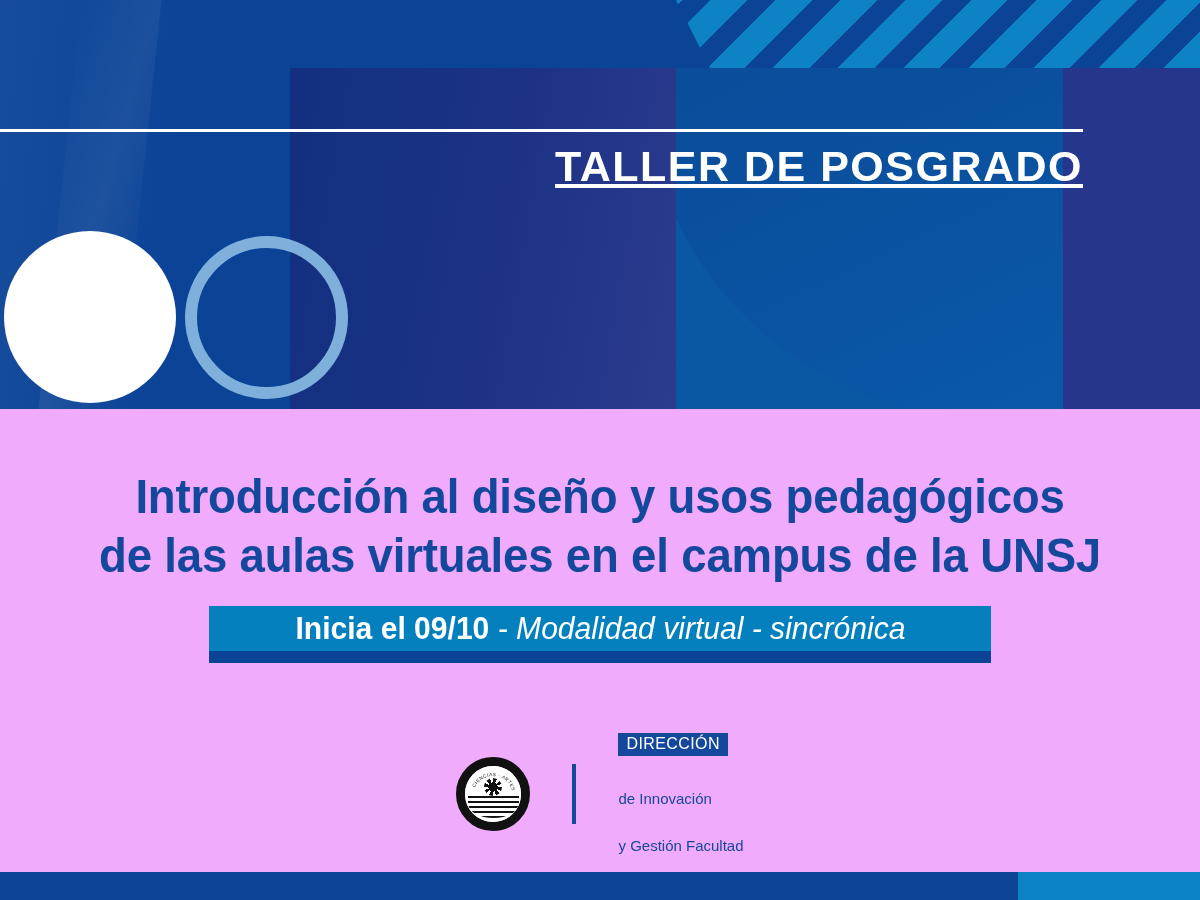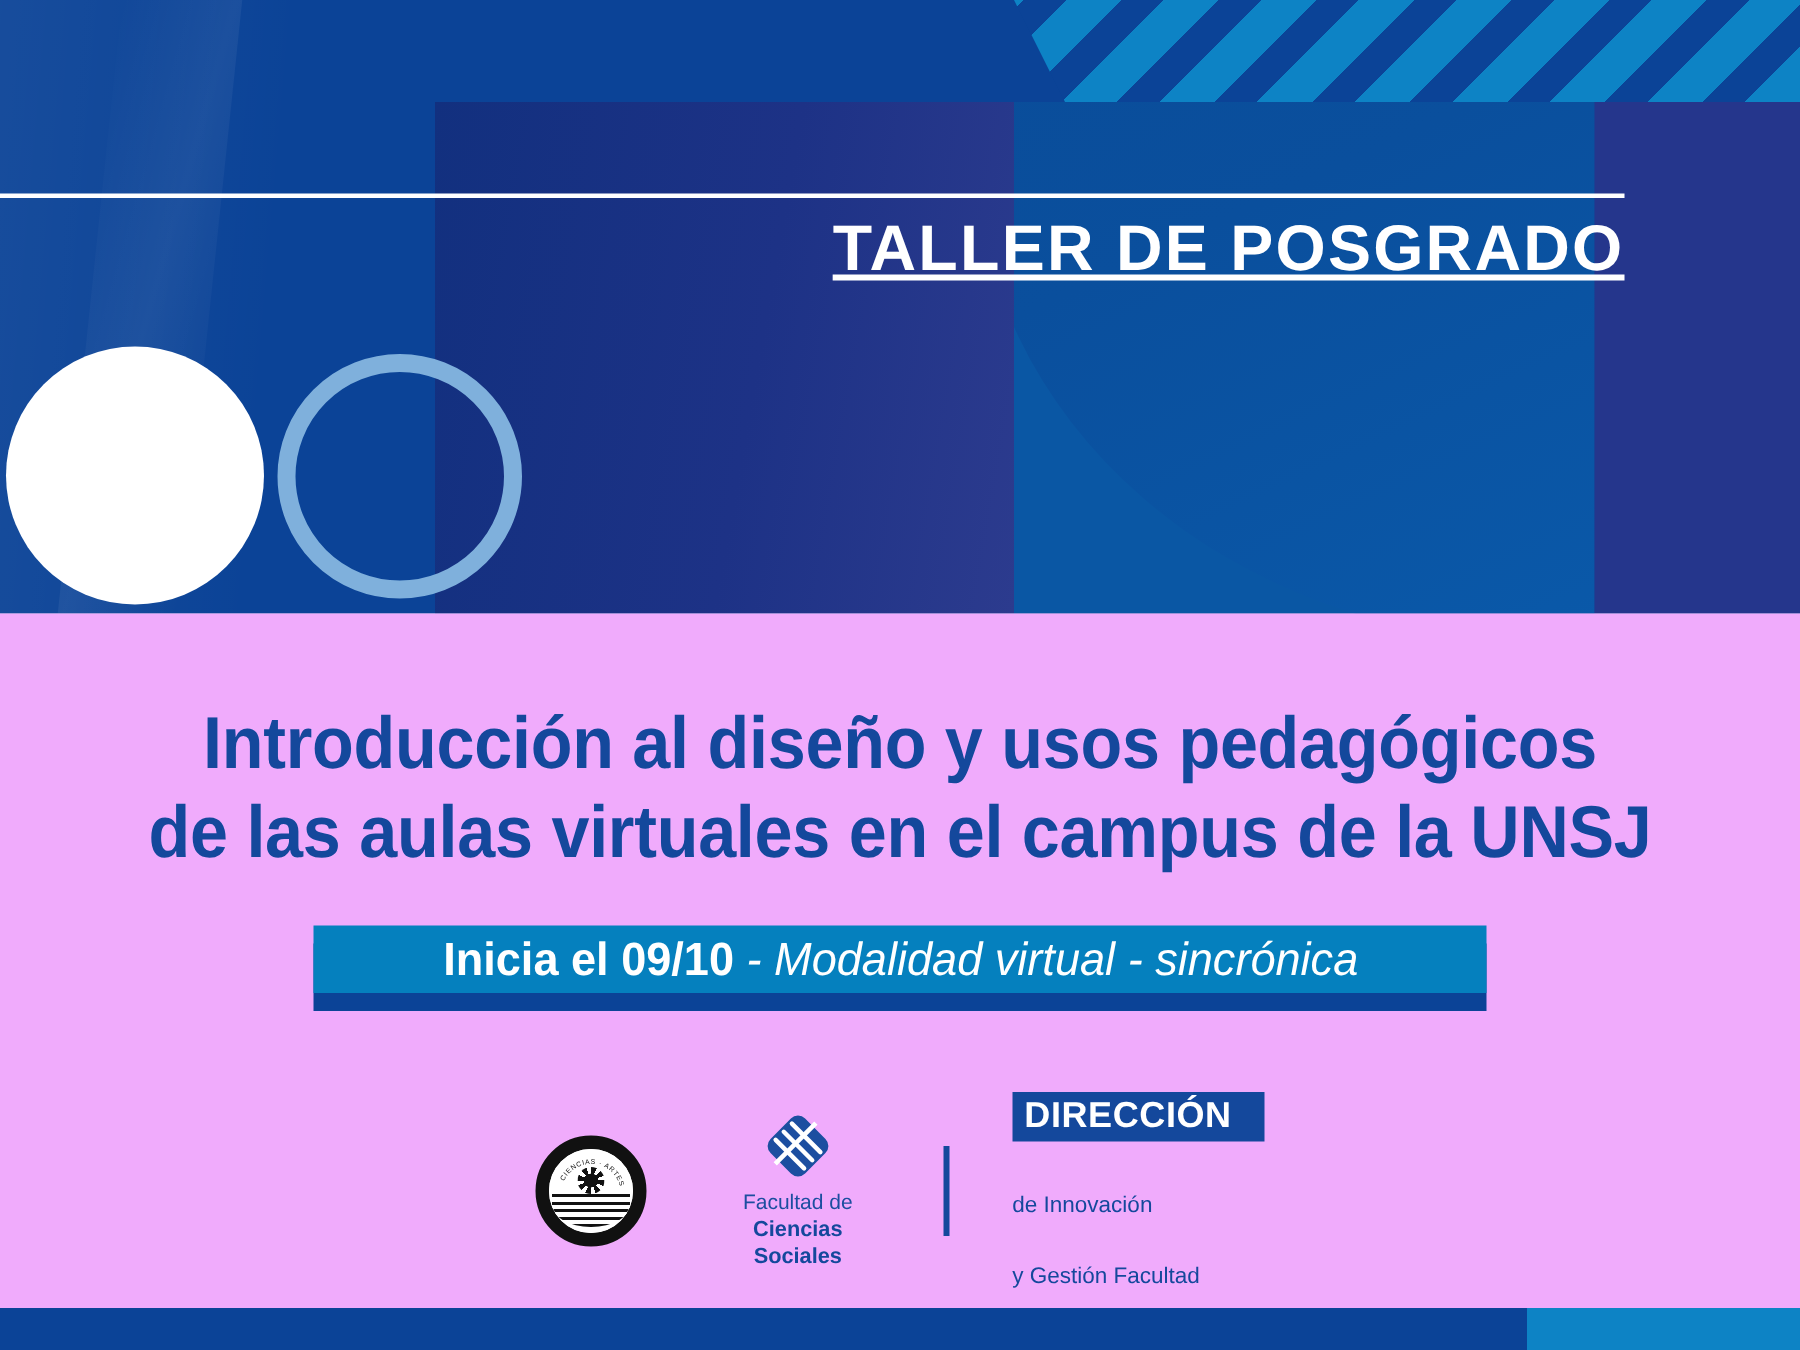--- a/index.html
+++ b/index.html
@@ -160,21 +160,21 @@
     letter-spacing: -0.2px;
     transform: scaleX(0.93);
     transform-origin: center top;
     white-space: nowrap;
   }
   .title-line { display: block; }
 
   
   .band-wrap {
     position: absolute;
-    left: 209px; top: 208px;
+    left: 209px; top: 197px;
     width: 690px;
     height: 57px;
     padding-left: 48px;
   }
   .band-shadow {
     position: absolute;
     left: 0; top: 12px;
     width: 782px; height: 45px;
     background: #0b4397;
   }
@@ -287,24 +287,24 @@
     height: 60px;
     background: #14489c;
     margin-right: 42px;
   }
 
   .logo-dir { text-align: left; }
   .dir-box {
     display: inline-block;
     background: #14489c;
     color: #ffffff;
-    font-size: 24px;
-    font-weight: 700;
+    font-size: 16px;
+    font-weight: 400;
     letter-spacing: 0.4px;
-    padding: 2px 22px 3px 8px;
+    padding: 2px 8px 3px 8px;
     margin-bottom: 5px;
   }
   .dir-l1, .dir-l2 {
     color: #14489c;
     font-size: 15px;
     font-weight: 400;
     line-height: 1.28;
     margin-top: 28px;
   }
 
@@ -384,35 +384,20 @@
             </text>
             <text font-size="4.6" fill="#111" font-family="Liberation Sans, sans-serif" letter-spacing="0.5">
               <textPath href="#arcBot" startOffset="22%">HUMANIDADES</textPath>
             </text>
           </svg>
           <div class="seal-sun"></div>
           <div class="seal-lines"></div>
         </div>
       </div>
 
-      <div class="logo-fac">
-        <svg class="fac-mark" viewBox="0 0 48 48">
-          <g transform="rotate(45 24 24)">
-            <rect x="7" y="7" width="34" height="34" rx="7" ry="7" fill="#1c4ea0"></rect>
-            <g stroke="#ffffff" stroke-width="3.1" stroke-linecap="round">
-              <line x1="10" y1="16" x2="38" y2="16"></line>
-              <line x1="10" y1="24" x2="38" y2="24"></line>
-              <line x1="10" y1="32" x2="38" y2="32"></line>
-            </g>
-            <rect x="20" y="4" width="3.2" height="40" fill="#ffffff"></rect>
-          </g>
-        </svg>
-        <div class="fac-l1">Facultad de</div>
-        <div class="fac-l2">Ciencias Sociales</div>
-      </div>
 
       <div class="logo-divider"></div>
 
       <div class="logo-dir">
         <div class="dir-box">DIRECCIÓN</div>
         <div class="dir-l1">de Innovación</div>
         <div class="dir-l2">y Gestión Facultad</div>
       </div>
 
     </div>

